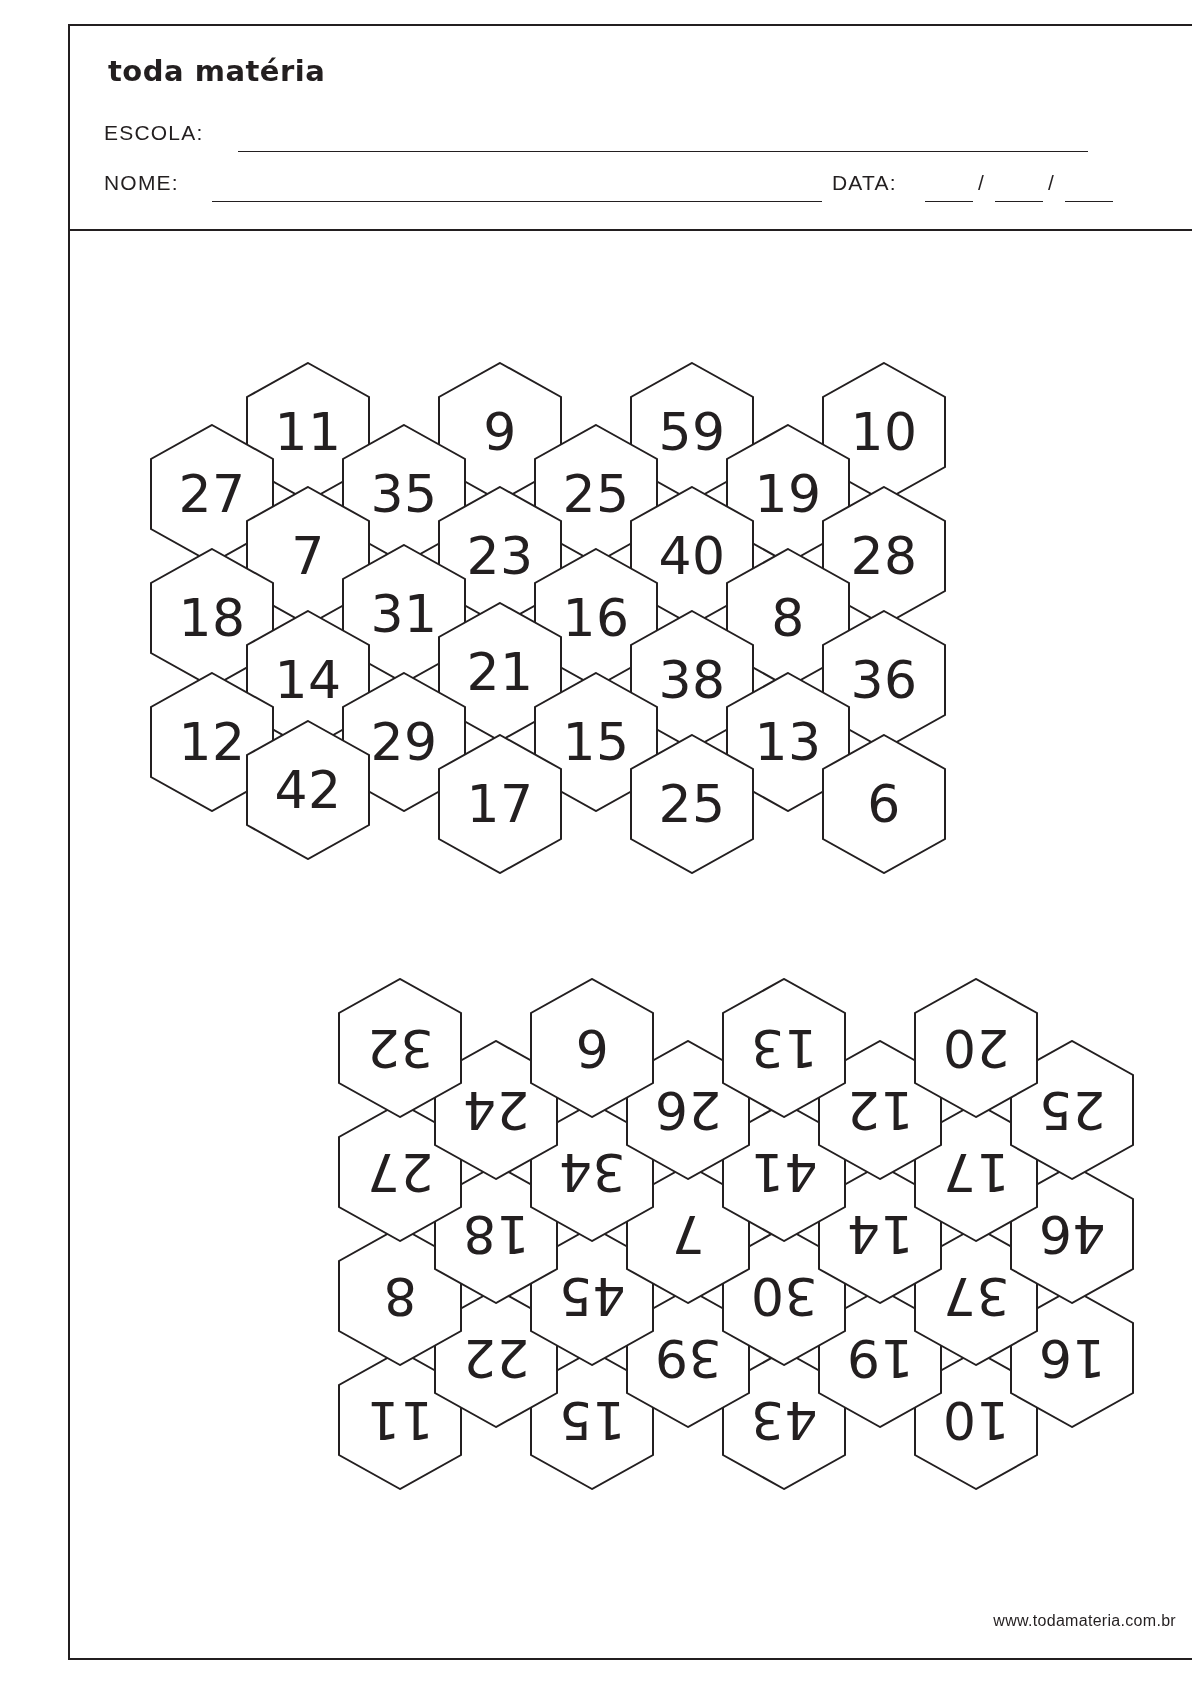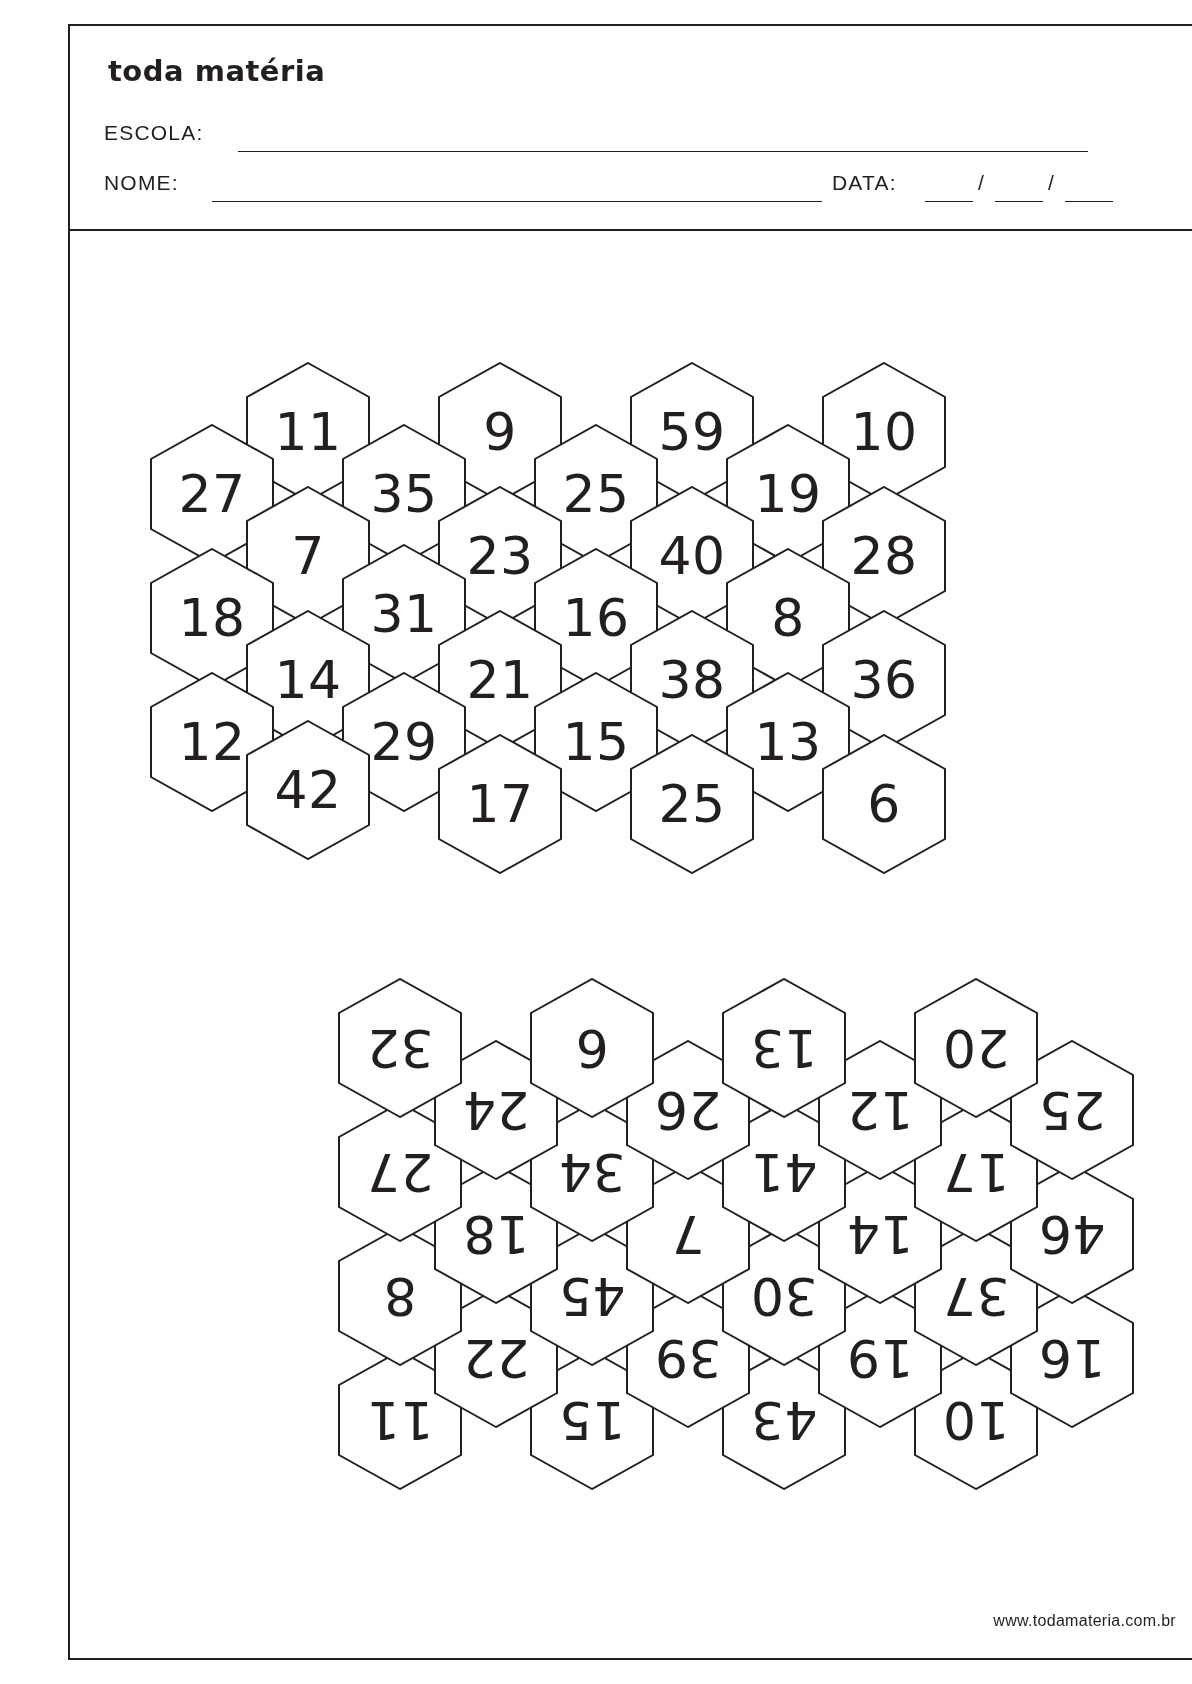--- a/index.html
+++ b/index.html
@@ -250,21 +250,21 @@
           <polygon points="62.0,1.0 123.0,35.0 123.0,105.0 62.0,139.0 1.0,105.0 1.0,35.0" fill="#ffffff" stroke="#231f20" stroke-width="2"></polygon>
         </svg>
         <span>8</span>
       </div>
       <div class="hex" style="left: 176px; top: 254px;">
         <svg viewBox="0 0 124 140">
           <polygon points="62.0,1.0 123.0,35.0 123.0,105.0 62.0,139.0 1.0,105.0 1.0,35.0" fill="#ffffff" stroke="#231f20" stroke-width="2"></polygon>
         </svg>
         <span>14</span>
       </div>
-      <div class="hex" style="left: 368px; top: 254px; text-align: center;">
+      <div class="hex" style="left: 368px; top: 246px; text-align: center;">
         <svg viewBox="0 0 124 140">
           <polygon points="62.0,1.0 123.0,35.0 123.0,105.0 62.0,139.0 1.0,105.0 1.0,35.0" fill="#ffffff" stroke="#231f20" stroke-width="2"></polygon>
         </svg>
         <span>21</span>
       </div>
       <div class="hex" style="left: 560px; top: 254px;">
         <svg viewBox="0 0 124 140">
           <polygon points="62.0,1.0 123.0,35.0 123.0,105.0 62.0,139.0 1.0,105.0 1.0,35.0" fill="#ffffff" stroke="#231f20" stroke-width="2"></polygon>
         </svg>
         <span>38</span>

